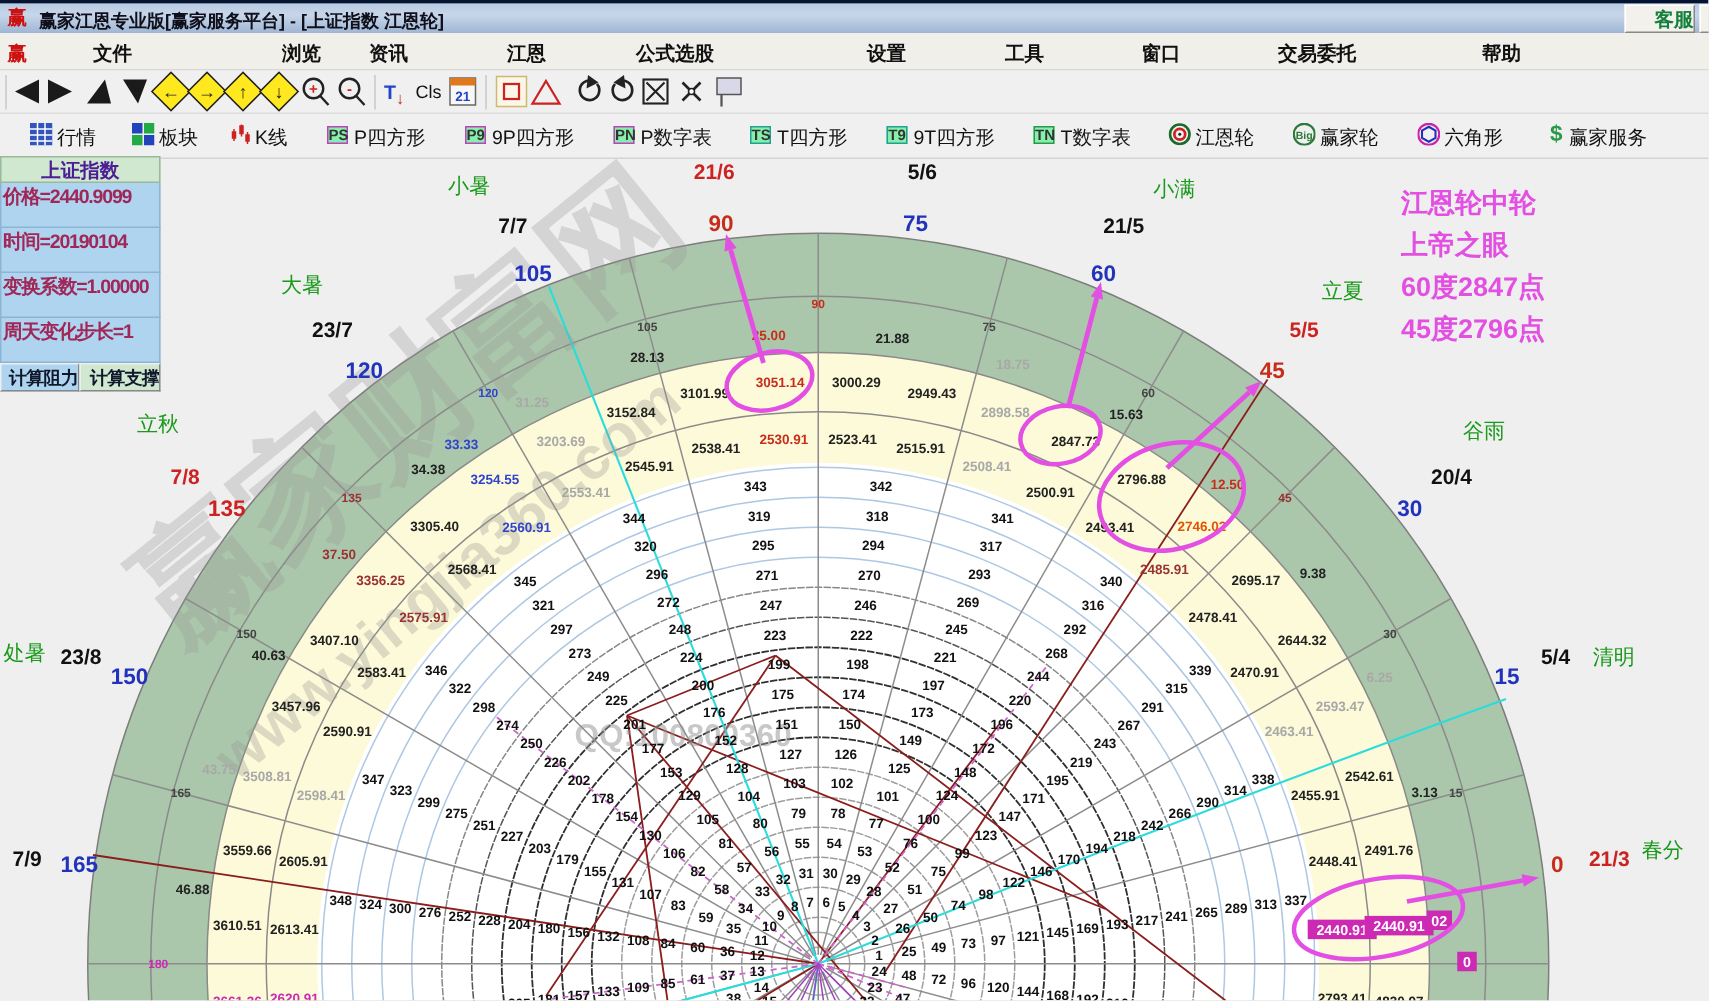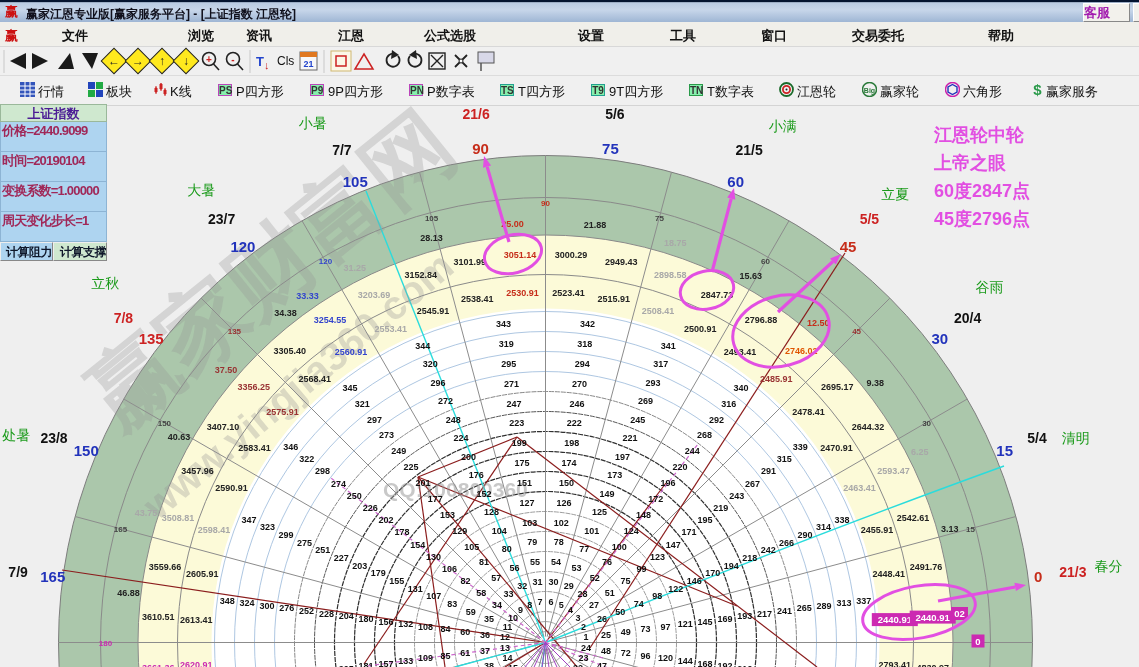--- a/index.html
+++ b/index.html
@@ -1,21 +1,21 @@
 <!DOCTYPE html>
 <html><head><meta charset="utf-8">
 <style>
 * { margin:0; padding:0; box-sizing:border-box; }
 body { width:1139px; height:667px; overflow:hidden; font-family:"Liberation Sans",sans-serif; background:#efefef; position:relative; }
 #title { position:absolute; left:0; top:0; width:1139px; height:22px;
   background:linear-gradient(#041430 0%,#041430 8%, #b9cbe2 12%, #c7d6ea 45%, #9fb6d4 100%);
   color:#10101c; font-size:12px; font-weight:bold; line-height:24px; }
 #title .logo { color:#cc1111; font-weight:bold; font-size:13px; position:absolute; left:5px; top:3px; line-height:17px;}
 #title .t { position:absolute; left:26px; top:2px; }
-.tbtn { position:absolute; top:3px; height:19px; background:#f2f1ec; border:1px solid #888; border-top-color:#fff; border-left-color:#fff; color:#a21caf; font-size:13px; font-weight:bold; text-align:left; line-height:17px; }
+.tbtn { position:absolute; top:3px; height:19px; background:#f2f1ec; border:1px solid #888; border-top-color:#fff; border-left-color:#fff; color:#15803d; font-size:13px; font-weight:bold; text-align:right; line-height:17px; }
 #menu { position:absolute; left:0; top:22px; width:1139px; height:25px; background:#f0efea; border-bottom:1px solid #d8d8d8; font-size:13px; font-weight:bold; color:#111; }
 #menu span { position:absolute; top:5px; }
 #tb1 { position:absolute; left:0; top:47px; width:1139px; height:29px; background:#f0f0f0; border-bottom:1px solid #dcdcdc; }
 #tb2 { position:absolute; left:0; top:76px; width:1139px; height:30px; background:#f0f0f0; border-bottom:1px solid #d4d4d4; font-size:13px; color:#111; }
 #tb2 span.lbl { position:absolute; top:7px; }
 #tb2 .ic { position:absolute; top:6px; width:15px; height:15px; font-size:10px; font-weight:bold; color:#fff; text-align:center; line-height:15px; }
 #tb2 .bic { position:absolute; top:8px; width:14px; height:12px; font-size:10px; font-weight:bold; color:#333; text-align:center; line-height:11px; background:#86efac; }
 #panel { position:absolute; left:0; top:104px; width:107px; font-size:13px; font-weight:bold; white-space:nowrap; }
 #panel .hd { background:#cfe8cf; border:1px solid #9ab89a; color:#4c1d95; text-align:center; height:18px; line-height:17px; }
 #panel .row { background:#aed4f0; border:1px solid #8db4d4; border-top:none; color:#a02858; height:30px; line-height:18px; padding-left:1px; letter-spacing:-0.8px; overflow:hidden; }

